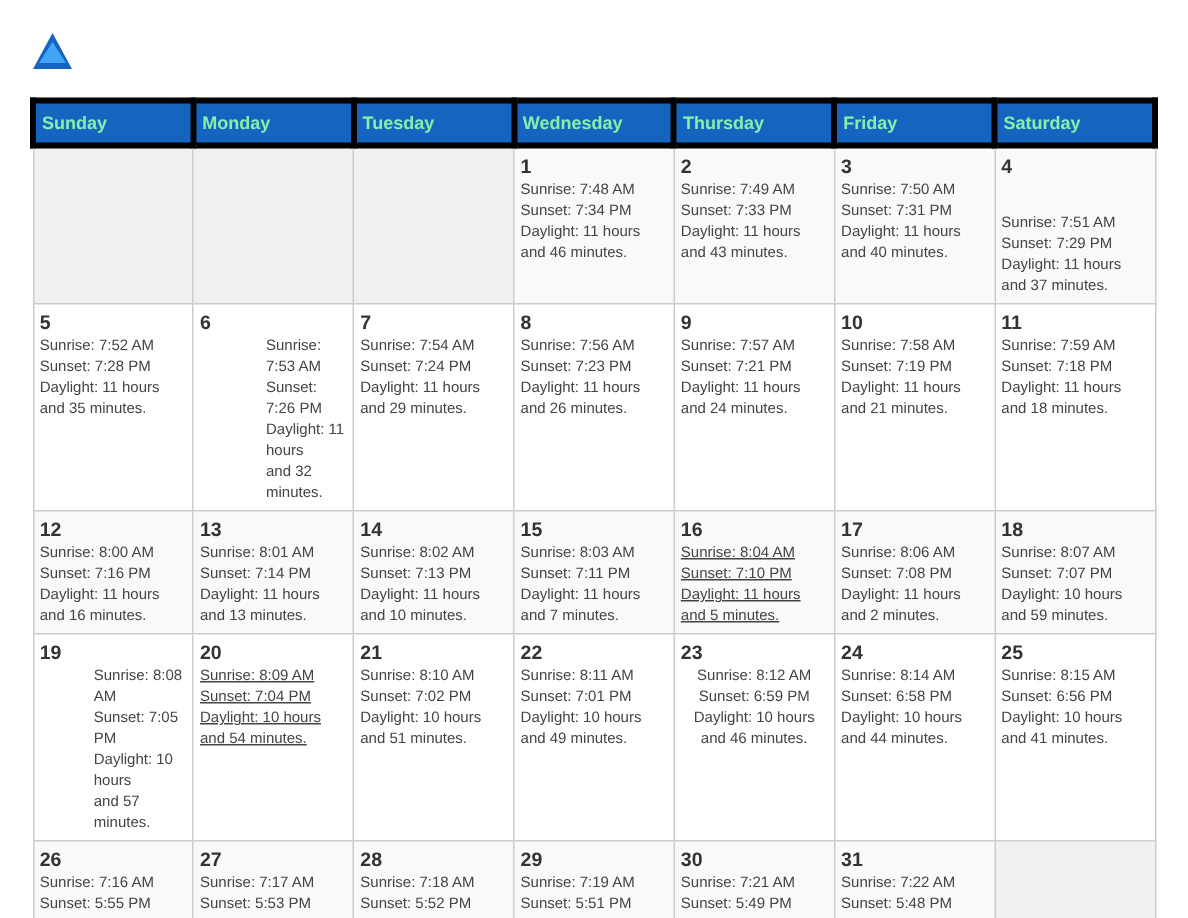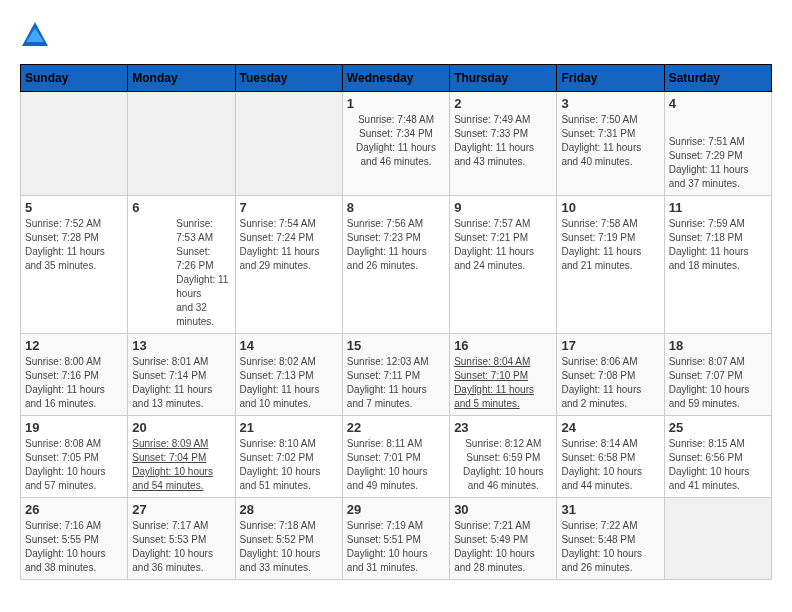--- a/index.html
+++ b/index.html
@@ -33,26 +33,26 @@
       font-size: 16px;
       color: #555;
     }
     table {
       width: 100%;
       border-collapse: collapse;
       table-layout: fixed;
     }
     thead th {
       background-color: #1565c0;
-      color: #000000;
+      color: #86efac;
       font-size: 12px;
       font-weight: bold;
       padding: 6px 4px;
       text-align: left;
-      border: 1px solid #000000;
+      border: 4px solid #000000;
     }
     tbody td {
       border: 1px solid #ccc;
       vertical-align: top;
       padding: 4px;
       min-height: 80px;
       font-size: 10.5px;
       color: #333;
       background: #fff;
     }
@@ -108,21 +108,21 @@
         <th>Saturday</th>
       </tr>
   </thead>
   <tbody id="calendar-body">
   <tr>
         <td class="empty-cell"></td>
         <td class="empty-cell"></td>
         <td class="empty-cell"></td>
         <td>
           <span class="day-number">1</span>
-          <div class="cell-content" style="white-space: pre-line; text-align: center;">Sunrise: 7:48 AM
+          <div class="cell-content" style="white-space: pre-line;">Sunrise: 7:48 AM
 Sunset: 7:34 PM
 Daylight: 11 hours
 and 46 minutes.</div>
         </td>
         <td>
           <span class="day-number">2</span>
           <div class="cell-content" style="white-space: pre-line;">Sunrise: 7:49 AM
 Sunset: 7:33 PM
 Daylight: 11 hours
 and 43 minutes.</div>
@@ -210,21 +210,21 @@
         </td>
         <td>
           <span class="day-number">14</span>
           <div class="cell-content" style="white-space: pre-line;">Sunrise: 8:02 AM
 Sunset: 7:13 PM
 Daylight: 11 hours
 and 10 minutes.</div>
         </td>
         <td>
           <span class="day-number">15</span>
-          <div class="cell-content" style="white-space: pre-line;">Sunrise: 12:03 AM
+          <div class="cell-content" style="white-space: pre-line;">Sunrise: 8:03 AM
 Sunset: 7:11 PM
 Daylight: 11 hours
 and 7 minutes.</div>
         </td>
         <td>
           <span class="day-number">16</span>
           <div class="cell-content" style="white-space: pre-line; text-decoration: underline;">Sunrise: 8:04 AM
 Sunset: 7:10 PM
 Daylight: 11 hours
 and 5 minutes.</div>
@@ -240,21 +240,21 @@
           <span class="day-number">18</span>
           <div class="cell-content" style="white-space: pre-line;">Sunrise: 8:07 AM
 Sunset: 7:07 PM
 Daylight: 10 hours
 and 59 minutes.</div>
         </td>
       </tr>
       <tr>
         <td>
           <span class="day-number">19</span>
-          <div class="cell-content" style="white-space: pre-line;">Sunrise: 8:08 AM
+          <div class="cell-content" style="white-space: pre-line; margin-left: 36px;">Sunrise: 8:08 AM
 Sunset: 7:05 PM
 Daylight: 10 hours
 and 57 minutes.</div>
         </td>
         <td>
           <span class="day-number">20</span>
           <div class="cell-content" style="white-space: pre-line; text-decoration: underline;">Sunrise: 8:09 AM
 Sunset: 7:04 PM
 Daylight: 10 hours
 and 54 minutes.</div>

